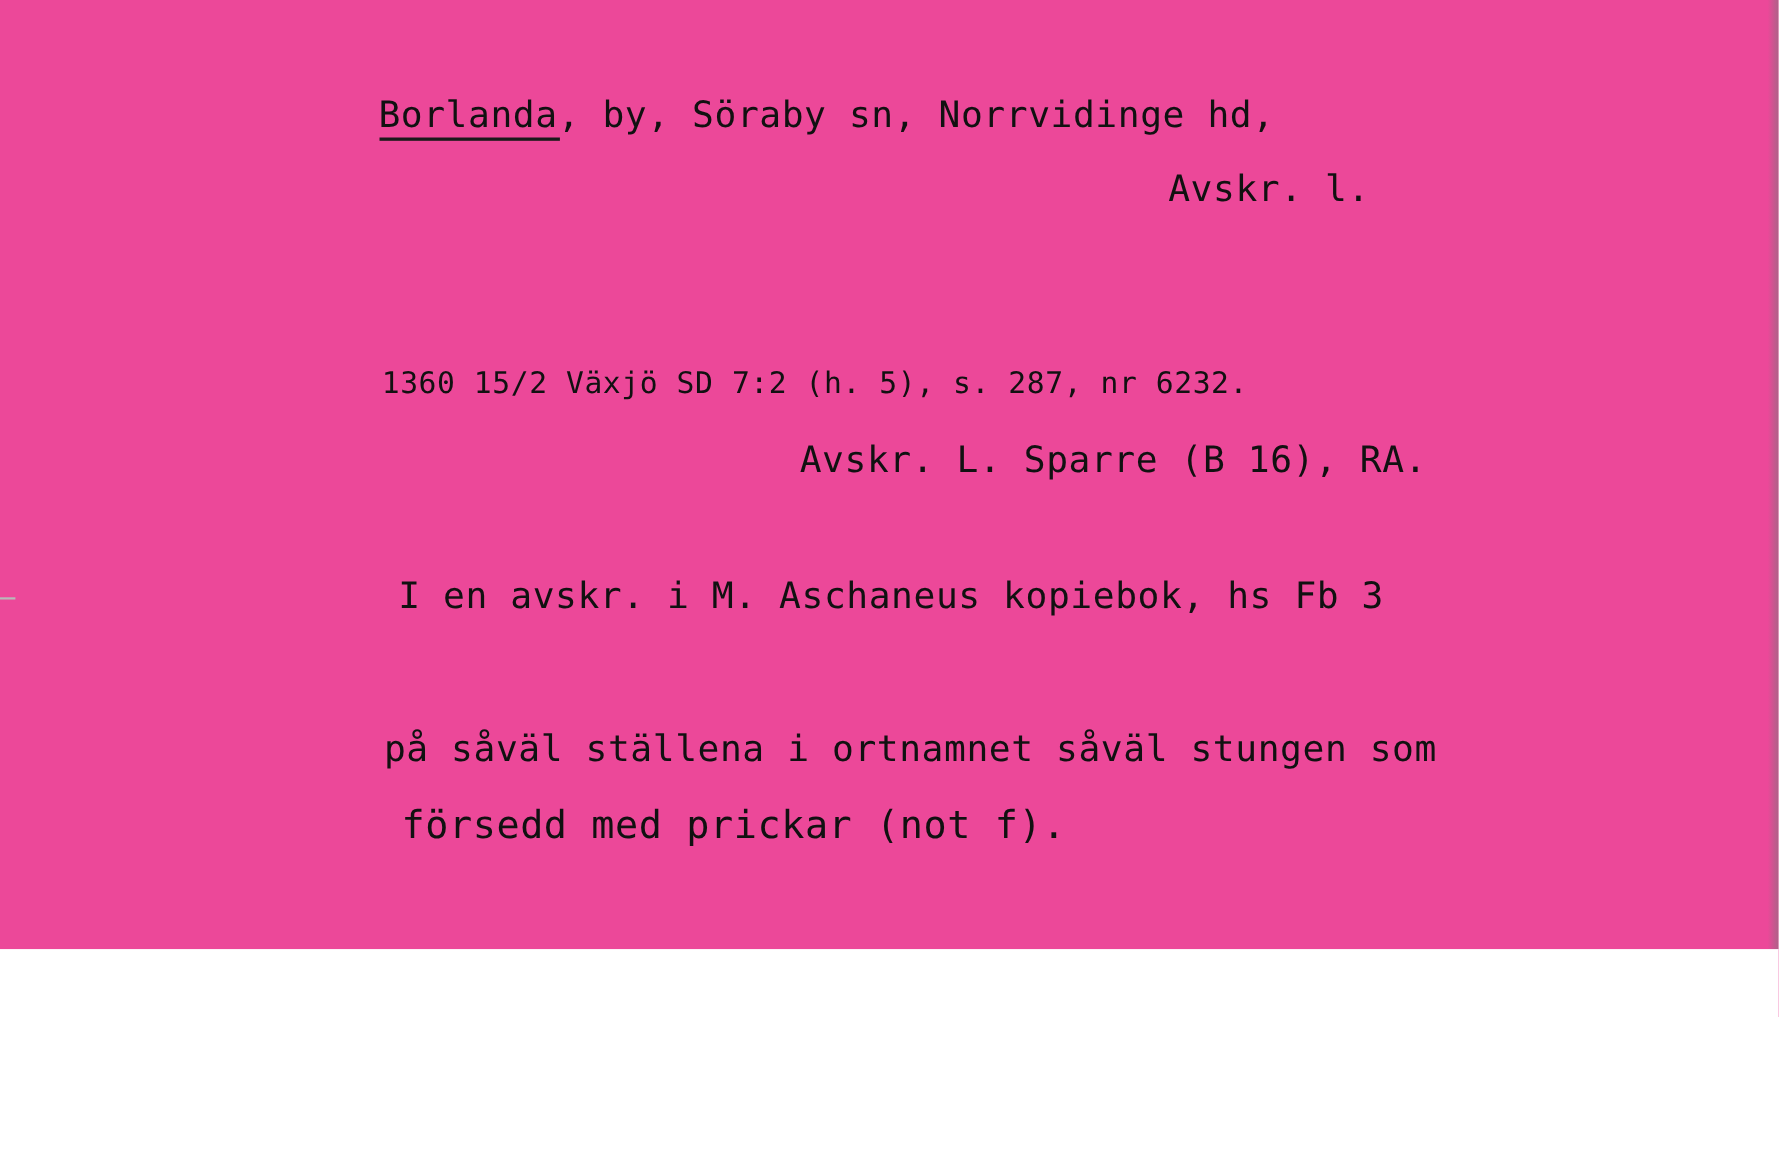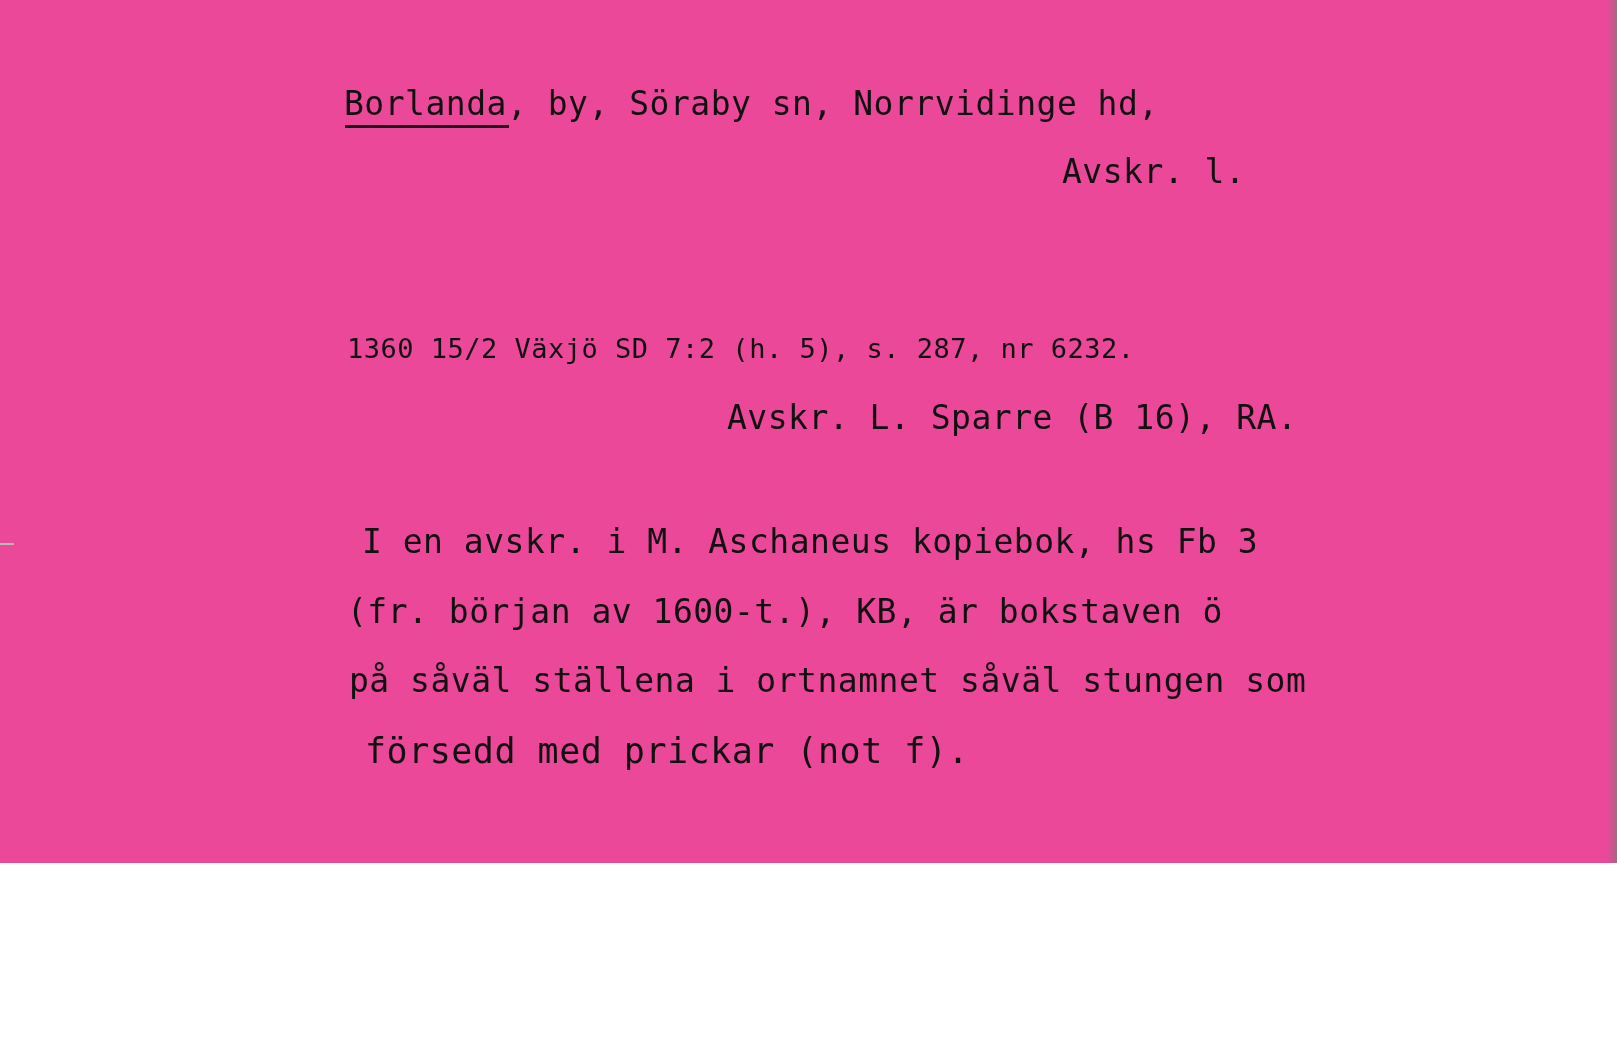--- a/index.html
+++ b/index.html
@@ -115,19 +115,18 @@
 
   <div class="typed hdr-line1"><span>Borlanda</span><span>, by, Söraby sn, Norrvidinge hd,</span></div>
   <div class="hdr-underline"></div>
 
   <div class="typed hdr-line2">Avskr. l.</div>
 
   <div class="typed blk1-l2">1360 15/2 Växjö SD 7:2 (h. 5), s. 287, nr 6232.</div>
   <div class="typed blk1-l3">Avskr. L. Sparre (B 16), RA.</div>
 
   <div class="typed blk2-l1">I en avskr. i M. Aschaneus kopiebok, hs Fb 3</div>
-  <div class="typed blk2-l2">(fr. början av 1600-t.), KB, är bokstaven ö</div>
   <div class="typed blk2-l3">på såväl ställena i ortnamnet såväl stungen som</div>
   <div class="typed blk2-l4">försedd med prickar (not f).</div>
 
   <div class="typed footer">SPL 1983</div>
 
 </div>
 
 </body></html>

